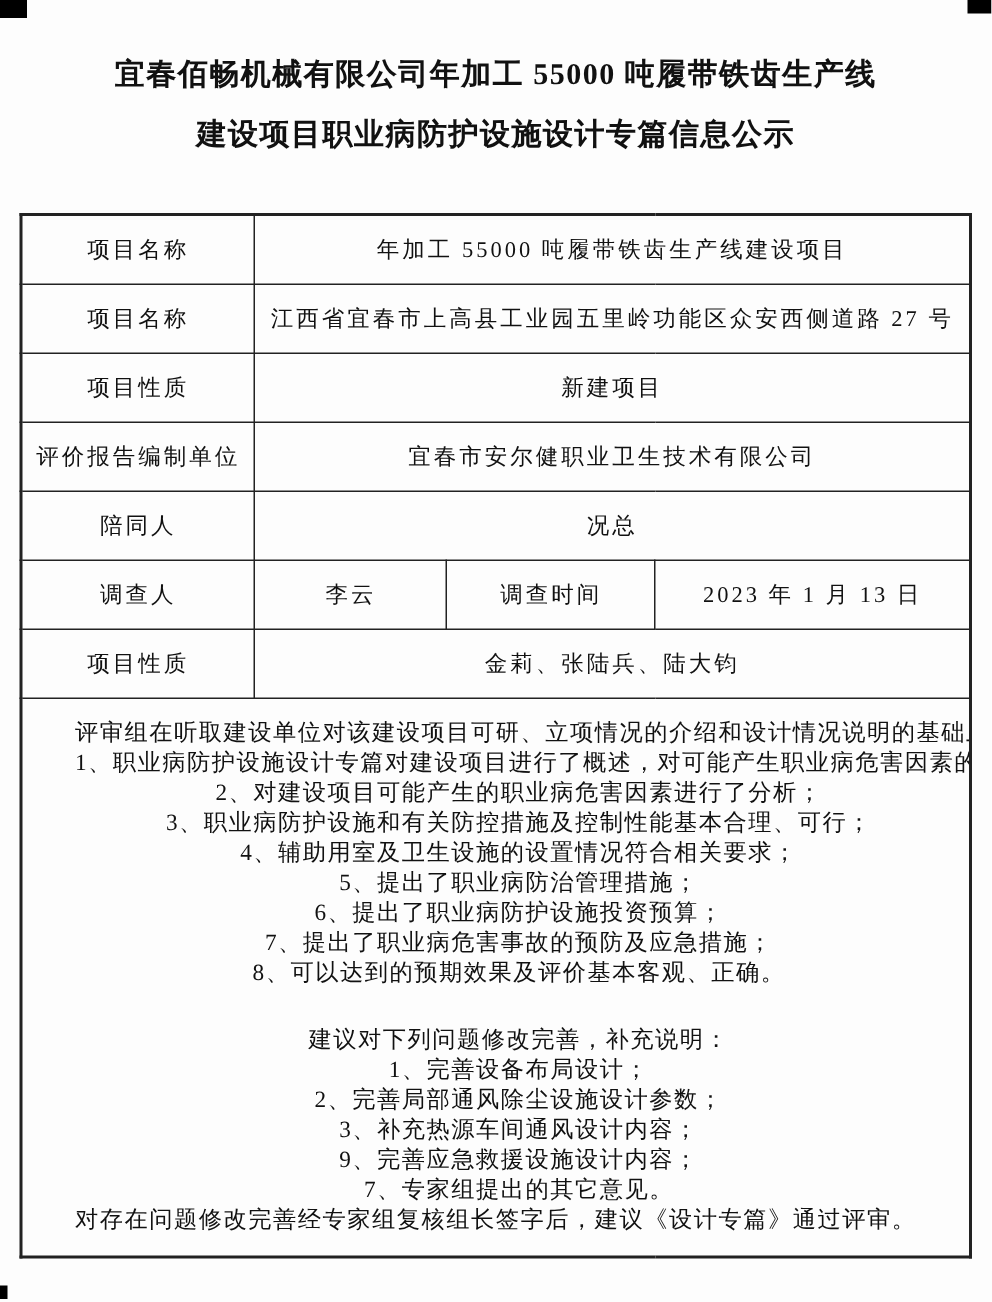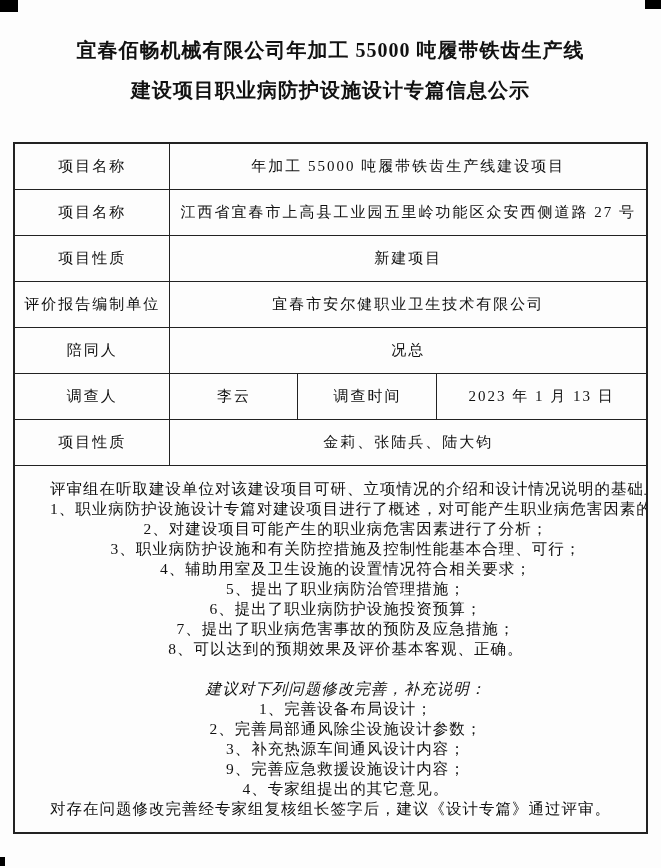--- a/index.html
+++ b/index.html
@@ -58,21 +58,21 @@
     letter-spacing: 0;
     height: auto;
   }
   .para {
     margin: 0;
     text-indent: 2em;
     font-size: 15.5px;
     letter-spacing: 1px;
     line-height: 20px;
   }
-  .para.gap-top { margin-top: 20px; font-style: italic; }
+  .para.gap-top { margin-top: 25px; }
   .para.closing { text-indent: 0; }
 </style>
 </head>
 <body>
 
 <div class="page">
   <div class="corner-mark tl"></div>
   <div class="corner-mark tr"></div>
   <div class="corner-mark bl"></div>
 
@@ -128,19 +128,19 @@
           <p class="para">4、辅助用室及卫生设施的设置情况符合相关要求；</p>
           <p class="para">5、提出了职业病防治管理措施；</p>
           <p class="para">6、提出了职业病防护设施投资预算；</p>
           <p class="para">7、提出了职业病危害事故的预防及应急措施；</p>
           <p class="para">8、可以达到的预期效果及评价基本客观、正确。</p>
           <p class="para gap-top">建议对下列问题修改完善，补充说明：</p>
           <p class="para">1、完善设备布局设计；</p>
           <p class="para">2、完善局部通风除尘设施设计参数；</p>
           <p class="para">3、补充热源车间通风设计内容；</p>
           <p class="para">9、完善应急救援设施设计内容；</p>
-          <p class="para">4、专家组提出的其它意见。</p>
+          <p class="para">7、专家组提出的其它意见。</p>
           <p class="para closing">对存在问题修改完善经专家组复核组长签字后，建议《设计专篇》通过评审。</p>
         </td>
       </tr>
     </tbody>
   </table>
 </div>
 
 </body></html>

